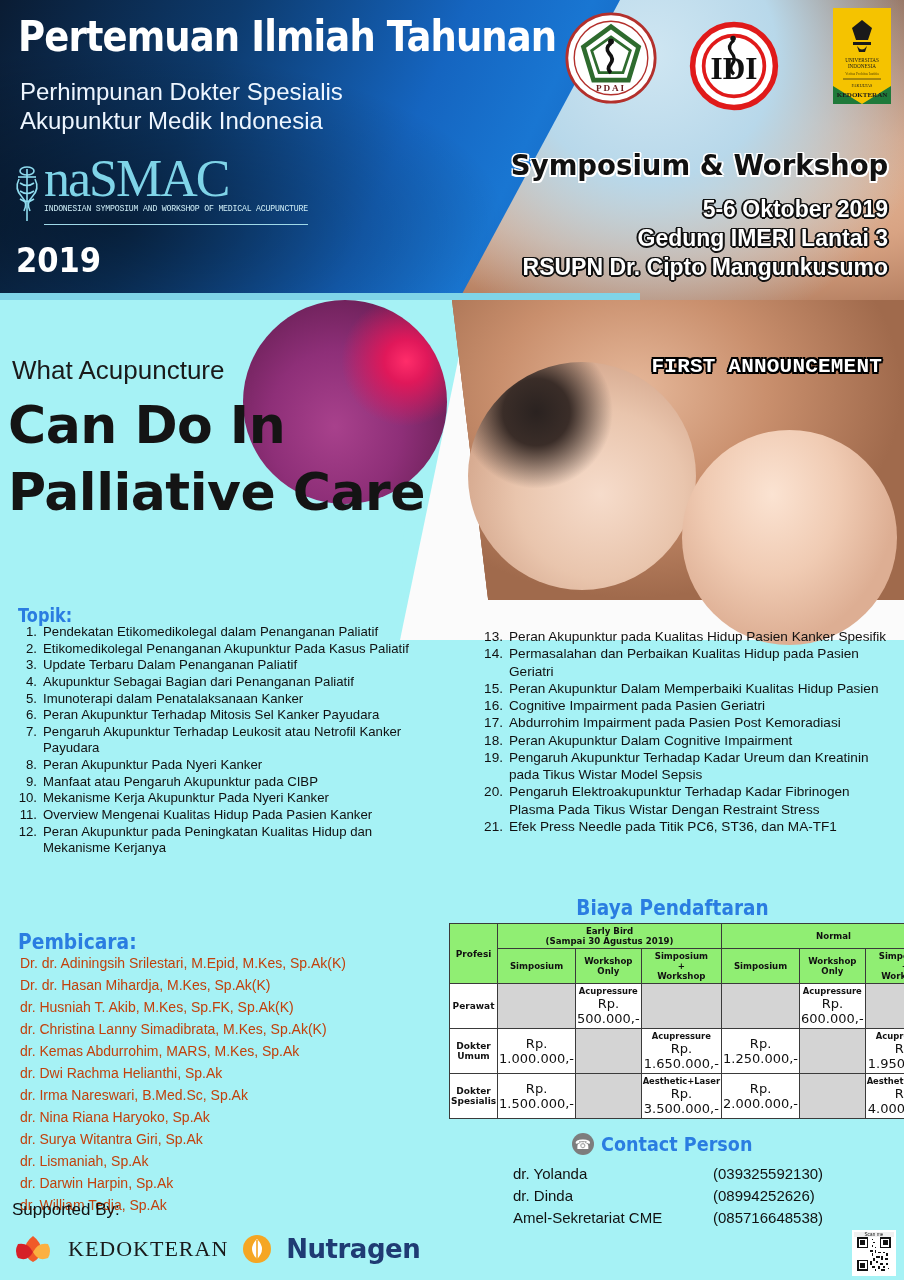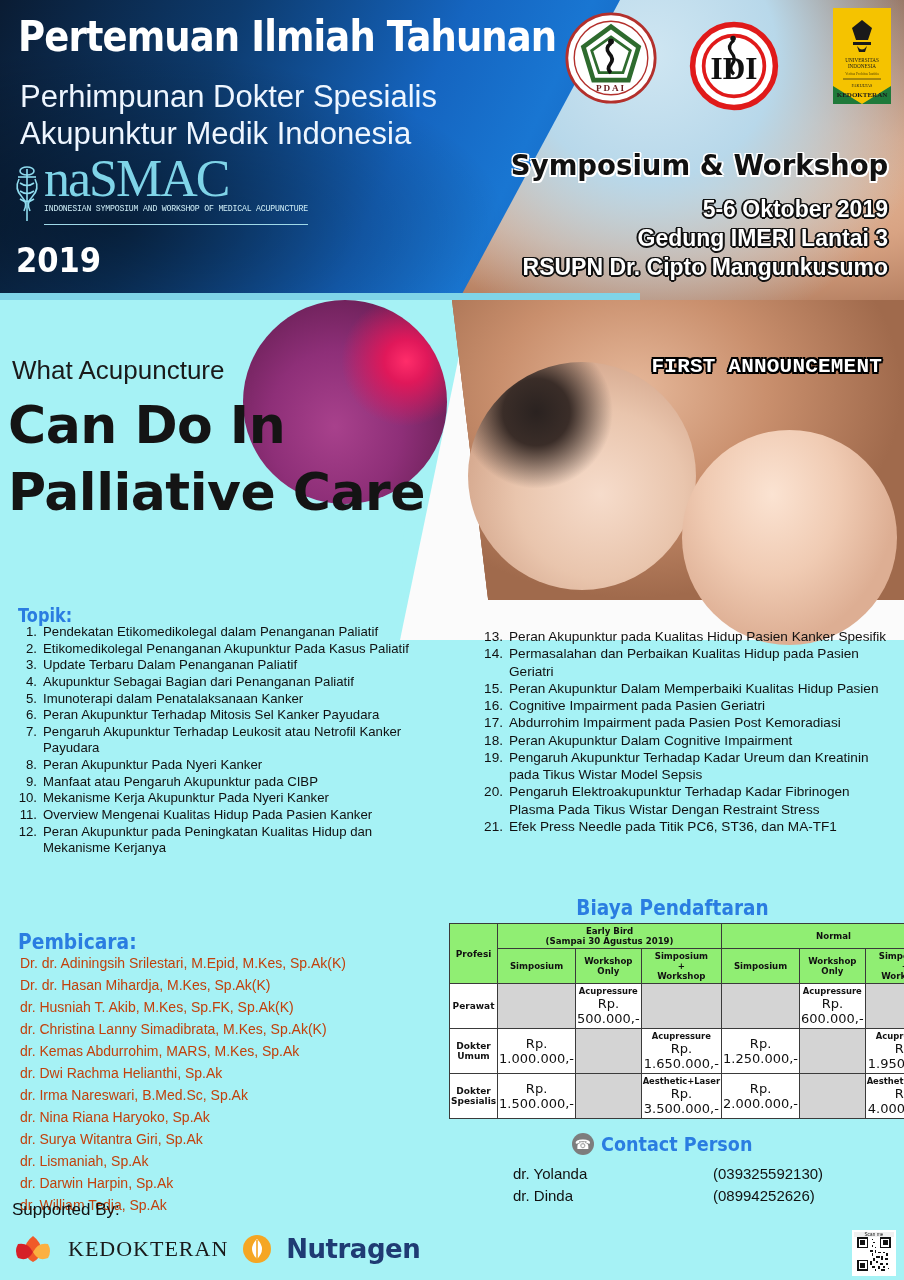--- a/index.html
+++ b/index.html
@@ -44,21 +44,21 @@
 
   .title-main {
     position: absolute; left: 18px; top: 12px;
     font-family: "DejaVu Sans", sans-serif;
     font-weight: 700; font-size: 42px; letter-spacing: -1px;
     color: #ffffff; white-space: nowrap;
     transform: scaleX(.88); transform-origin: left center;
   }
   .title-sub {
     position: absolute; left: 20px; top: 78px;
-    font-size: 31px; line-height: 1.2; color: #eef6ff; font-weight: 300;
+    font-size: 24px; line-height: 1.2; color: #eef6ff; font-weight: 300;
   }
   .logo-nasmac {
     position: absolute; left: 10px; top: 155px;
     display: flex; align-items: flex-end;
   }
   .caduceus { width: 34px; height: 62px; }
   .nasmac-text {
     font-family: "Liberation Serif", serif;
     font-weight: 400; font-size: 52px; line-height: .92;
     color: #7fd4e8; letter-spacing: -2px;
@@ -588,20 +588,24 @@
     <span class="contact-title">Contact Person</span>
   </div>
   <div class="contact-rows" id="contact-rows">
       <div class="cr">
         <span class="cn">dr. Yolanda</span>
         <span>(039325592130)</span>
       </div>
       <div class="cr">
         <span class="cn">dr. Dinda</span>
         <span>(08994252626)</span>
+      </div>
+      <div class="cr">
+        <span class="cn">Amel-Sekretariat CME</span>
+        <span>(085716648538)</span>
       </div>
     </div>
 
   <div class="qr-box">
     <div class="qr-cap">Scan me</div>
     <svg width="38" height="34" viewBox="0 0 21 21" shape-rendering="crispEdges">
       <rect width="21" height="21" fill="#fff"></rect>
       <g fill="#111">
         <rect x="0" y="0" width="7" height="1"></rect>
           <rect x="0" y="0" width="1" height="7"></rect>

